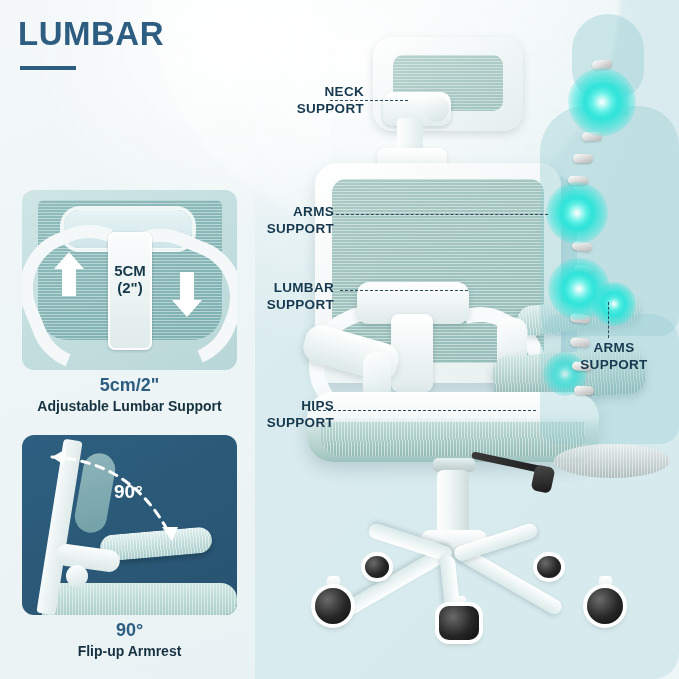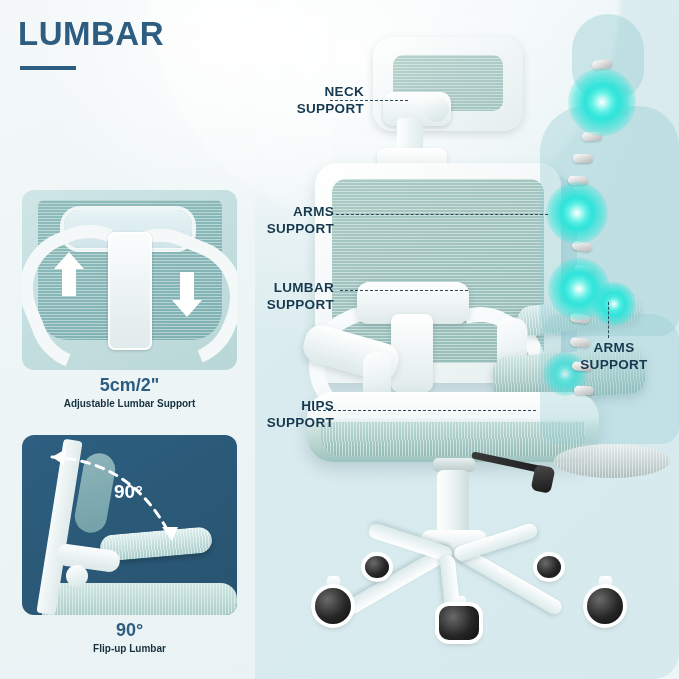--- a/index.html
+++ b/index.html
@@ -92,21 +92,21 @@
     position: absolute;
     left: 0; width: 259px;
     text-align: center;
   }
   .caption .big {
     font-size: 18px; font-weight: bold;
     color: #2d5d80;
     line-height: 1.25;
   }
   .caption .small {
-    font-size: 10px; font-weight: bold;
+    font-size: 14px; font-weight: bold;
     color: #16313f;
     line-height: 1.3;
   }
   .cap-lumbar { top: 374px; }
   .cap-armrest { top: 619px; }
 
   
   .lum-mesh {
     position: absolute; left: 16px; top: 10px;
     width: 184px; height: 140px;
@@ -532,20 +532,24 @@
   </div>
 
   <div class="panel panel-lumbar">
     <div class="lum-mesh"></div>
     <div class="lum-pad"></div>
     <div class="lum-wing lum-wing-l"></div>
     <div class="lum-wing lum-wing-r"></div>
     <div class="lum-slider"></div>
     <div class="arrow arr-up"></div>
     <div class="arrow arr-dn"></div>
+    <div class="lum-label">
+      <div>5CM</div>
+      <div>(2")</div>
+    </div>
   </div>
   <div class="caption cap-lumbar">
     <div class="big">5cm/2"</div>
     <div class="small">Adjustable Lumbar Support</div>
   </div>
 
   <div class="panel panel-armrest">
     <div class="arm-seat"></div>
     <div class="arm-post"></div>
     <div class="arm-up-pad"></div>
@@ -554,21 +558,21 @@
     <div class="arm-knob"></div>
     <svg class="arm-svg" width="215" height="180">
       <path d="M 30 22 Q 110 26 148 100" fill="none" stroke="#ffffff" stroke-width="3" stroke-dasharray="8 7" stroke-linecap="round"></path>
       <polygon points="30,22 44,14 42,30" fill="#ffffff"></polygon>
       <polygon points="150,106 140,92 156,92" fill="#ffffff"></polygon>
     </svg>
     <div class="deg-label">90°</div>
   </div>
   <div class="caption cap-armrest">
     <div class="big">90°</div>
-    <div class="small">Flip-up Lumbar</div>
+    <div class="small">Flip-up Armrest</div>
   </div>
 
   <div class="chair">
     <div class="back-side"></div>
     <div class="headrest"></div>
     <div class="hr-bracket"></div>
     <div class="hr-knob"></div>
     <div class="hr-stem"></div>
     <div class="hr-joint"></div>
 

